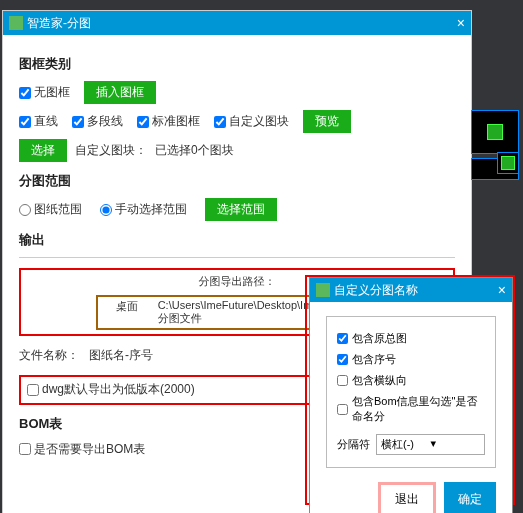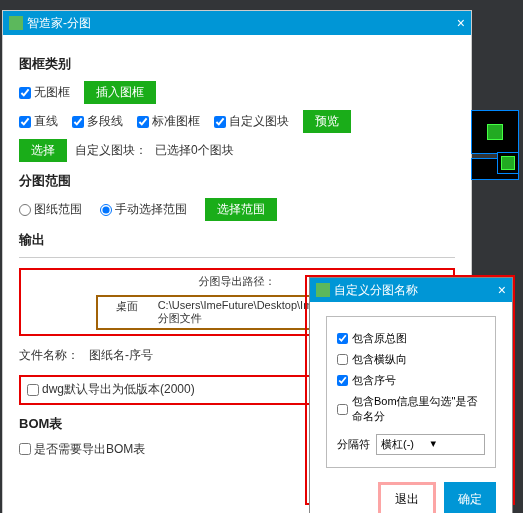--- a/index.html
+++ b/index.html
@@ -164,26 +164,26 @@
       <div class="title">自定义分图名称</div>
       <div class="close">×</div>
     </div>
     <div class="body2">
       <div class="optgroup">
         <label class="opt">
             <input type="checkbox" checked="" style="">
             <span>包含原总图</span>
           </label>
         <label class="opt">
+            <input type="checkbox" checked="" style="">
+            <span>包含序号</span>
+          </label>
+        <label class="opt">
             <input type="checkbox" style="">
             <span>包含横纵向</span>
-          </label>
-        <label class="opt">
-            <input type="checkbox" checked="" style="">
-            <span>包含序号</span>
           </label>
         <label class="opt">
             <input type="checkbox" style="">
             <span>包含Bom信息里勾选"是否命名分</span>
           </label>
         <div class="sep-row">
           <span>分隔符</span>
           <div class="sel">
             <span>横杠(-)</span>
             <span>▾</span>

